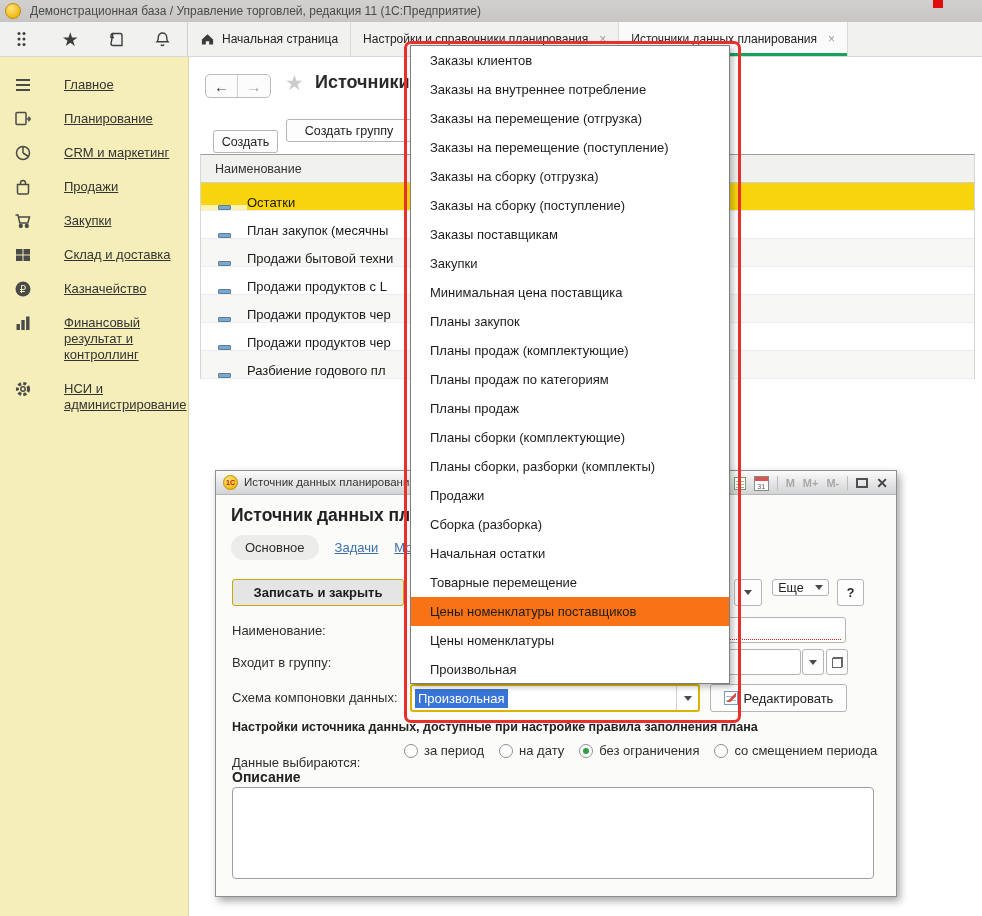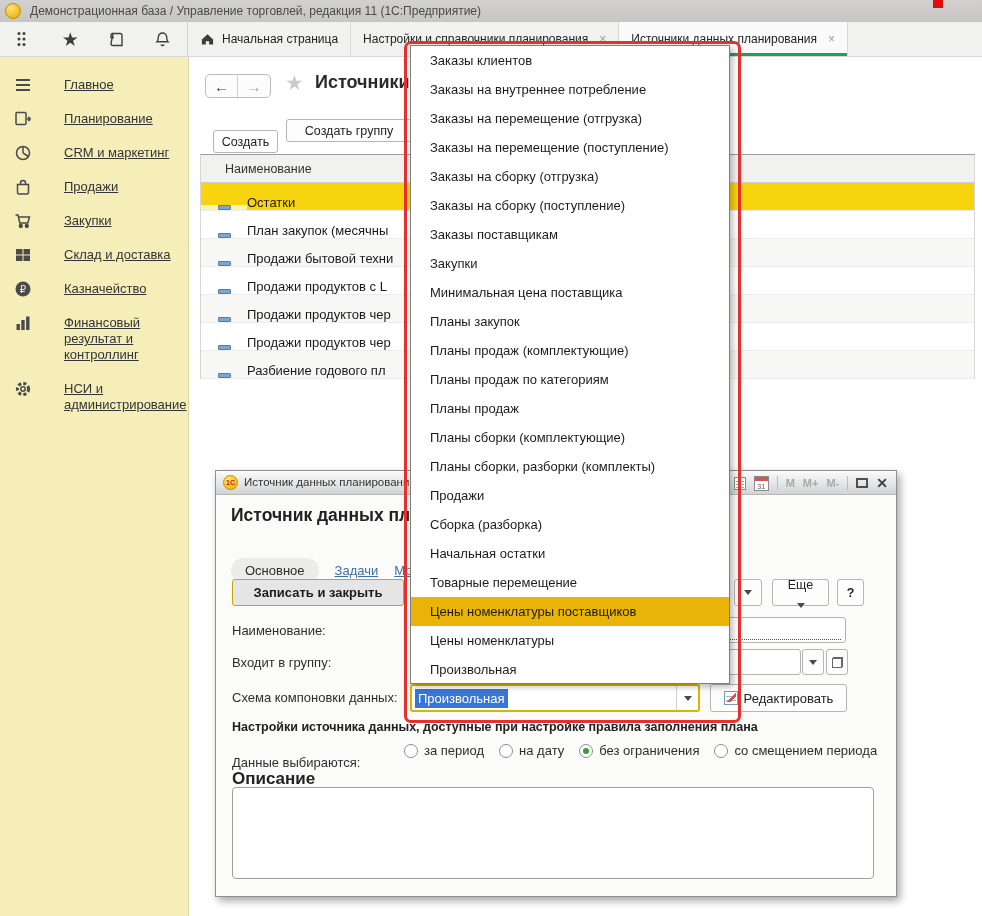--- a/index.html
+++ b/index.html
@@ -45,21 +45,21 @@
   .fav-star { position:absolute; left:96px; top:14px; font-size:21px; color:#cccccc; }
   .page-title { position:absolute; left:126px; top:15px; font-size:18px; font-weight:bold; color:#2a2a2a; white-space:nowrap; }
   .btn { display:inline-flex; align-items:center; justify-content:center; background:#fdfdfd;
          border:1px solid #b5b5b5; border-radius:3px; font-size:12.5px; color:#232323; }
   .create-btn { position:absolute; left:24px; top:62px; width:65px; height:23px;margin-top:11px; }
   .create-group-btn { position:absolute; left:97px; top:62px; width:126px; height:23px; }
 
   .list-table { position:absolute; left:11px; top:97px; width:775px; border-top:1px solid #9d9d9d;
                 border-left:1px solid #d6d6d6; border-right:1px solid #d6d6d6; font-size:13px; }
   .thead { height:28px; background:#f1f1f0; border-bottom:1px solid #cdcdcd; display:flex; align-items:center;
-           padding-left:24px; font-size:12.5px; color:#333; }
+           padding-left:14px; font-size:12.5px; color:#333; }
   .trow { height:28px; display:flex; align-items:flex-end; border-bottom:1px solid #ececec; background:#fff; }
   .trow:nth-child(odd) { background:#f7f7f6; }
   .trow.selected { background:#f8d40e; }
   .marker-cell { width:46px; display:flex; align-items:center; justify-content:center; }
   .trow.selected .marker-cell { background:#fdf2b0; }
   .dash { width:13px; height:5px; background:#7ba7cc; border:1px solid #577e9e; border-radius:1px; }
   .name-cell { flex:1; display:flex; align-items:center; color:#1a1a1a; white-space:nowrap; overflow:hidden; }
 
   
   .dialog { position:absolute; left:215px; top:470px; width:682px; height:427px; background:#fbfbfa;
@@ -79,30 +79,30 @@
                       box-shadow:0 3px 0 #8fbc8f, 0 6px 0 #8fbc8f; }
   .cal { width:15px; height:15px; border:1px solid #8a8a8a; background:#fff; position:relative; }
   .cal::before { content:""; position:absolute; left:0; top:0; right:0; height:4px; background:#d9534f; }
   .cal-num { position:absolute; left:0; right:0; bottom:0; text-align:center; font-size:7px; color:#555; }
   .vsep { width:1px; height:14px; background:#bdbdbd; }
   .membtn { font-size:11px; font-weight:bold; color:#a8a8a8; }
   .maxbtn { width:12px; height:10px; border:2px solid #4f4f4f; }
   .closebtn { font-size:14px; font-weight:bold; color:#444; line-height:14px; }
 
   .dlg-header { position:absolute; left:15px; top:34px; font-size:17.5px; font-weight:bold; color:#222; white-space:nowrap; }
-  .dlg-tabs { position:absolute; left:15px; top:64px; display:flex; align-items:center; gap:16px; font-size:13px;margin-top:23px; }
+  .dlg-tabs { position:absolute; left:15px; top:64px; display:flex; align-items:center; gap:16px; font-size:13px; }
   .pill-tab { background:#ececea; border-radius:14px; padding:5px 14px; color:#2c2c2c; }
   .link-tab { color:#3e6fa8; text-decoration:underline; white-space:nowrap; }
 
   .save-close-btn { position:absolute; left:16px; top:108px; width:172px; height:27px;
                     background:#e5e5e5; border:1px solid #c9a602; border-radius:3px;
                     font-size:13px; font-weight:bold; color:#1c1c1c;
                     display:flex; align-items:center; justify-content:center; }
   .mini-drop-btn { position:absolute; left:518px; top:108px; width:28px; height:27px; }
-  .more-btn { position:absolute; left:556px; top:108px; width:57px; height:27px; gap:11px;flex-direction:column; }
+  .more-btn { position:absolute; left:556px; top:108px; width:57px; height:17px; gap:11px; }
   .help-btn { position:absolute; left:621px; top:108px; width:27px; height:27px; font-weight:bold; }
   .caret { width:0; height:0; border-left:4px solid transparent; border-right:4px solid transparent;
            border-top:5px solid #4a4a4a; display:inline-block; }
 
   .fld-label { position:absolute; left:16px; font-size:13px; color:#2e2e2e; white-space:nowrap; }
   .txt-input { position:absolute; background:#fff; border:1px solid #b3b3b3; border-radius:3px; height:26px; }
   .req-line { position:absolute; left:4px; right:4px; bottom:2px; border-bottom:1px dotted #cc2222; }
   .sq-btn { position:absolute; width:22px; height:26px; }
   .open-icon { position:relative; width:11px; height:11px; }
   .open-icon::before { content:""; position:absolute; right:0; top:0; width:8px; height:8px; border:1px solid #666; background:#fff; }
@@ -119,29 +119,29 @@
                        box-shadow:0 4px 0 #9db8d6; }
   .edit-icon::after { content:""; position:absolute; left:2px; top:1px; width:9px; height:9px;
                       background:linear-gradient(135deg, transparent 45%, #d9534f 45%, #d9534f 70%, transparent 70%); }
 
   .settings-head { position:absolute; left:16px; top:249px; font-size:12.5px; font-weight:bold; color:#222; }
   .radio-group { position:absolute; left:188px; top:272px; display:flex; align-items:center; gap:15px; }
   .radio-opt { display:flex; align-items:center; gap:6px; font-size:13px; color:#2e2e2e; white-space:nowrap; }
   .radio { width:14px; height:14px; border-radius:50%; border:1px solid #8e8e8e; background:#fff; position:relative; }
   .radio-opt.selected .radio::after { content:""; position:absolute; left:3px; top:3px; width:6px; height:6px;
                                       border-radius:50%; background:#2f9e42; }
-  .desc-label { position:absolute; left:16px; top:298px; font-size:17px; font-weight:bold; color:#222; }
+  .desc-label { position:absolute; left:16px; top:298px; font-size:14px; font-weight:bold; color:#222; }
   .desc-area { position:absolute; left:16px; top:316px; width:642px; height:92px; background:#fff;
                border:1px solid #9f9f9f; border-radius:4px; resize:none; }
 
   
   .dropdown { position:absolute; left:410px; top:45px; width:320px; height:639px; background:#fff;
               border:1px solid #7e7e7e; box-shadow:3px 3px 6px rgba(0,0,0,.25); z-index:10; overflow:hidden; }
   .dd-item { height:29px; line-height:29px; padding-left:19px; font-size:13px; color:#1c1c1c; white-space:nowrap; }
-  .dd-item.selected { background:#eab308; }
+  .dd-item.selected { background:#f97316; }
 
   
   .red-annot { position:absolute; left:404px; top:41px; width:337px; height:682px;
                border:3px solid #e7302b; border-radius:7px; z-index:20; pointer-events:none; }
 
   svg { display:block; }
 </style>
 </head>
 <body>
 

